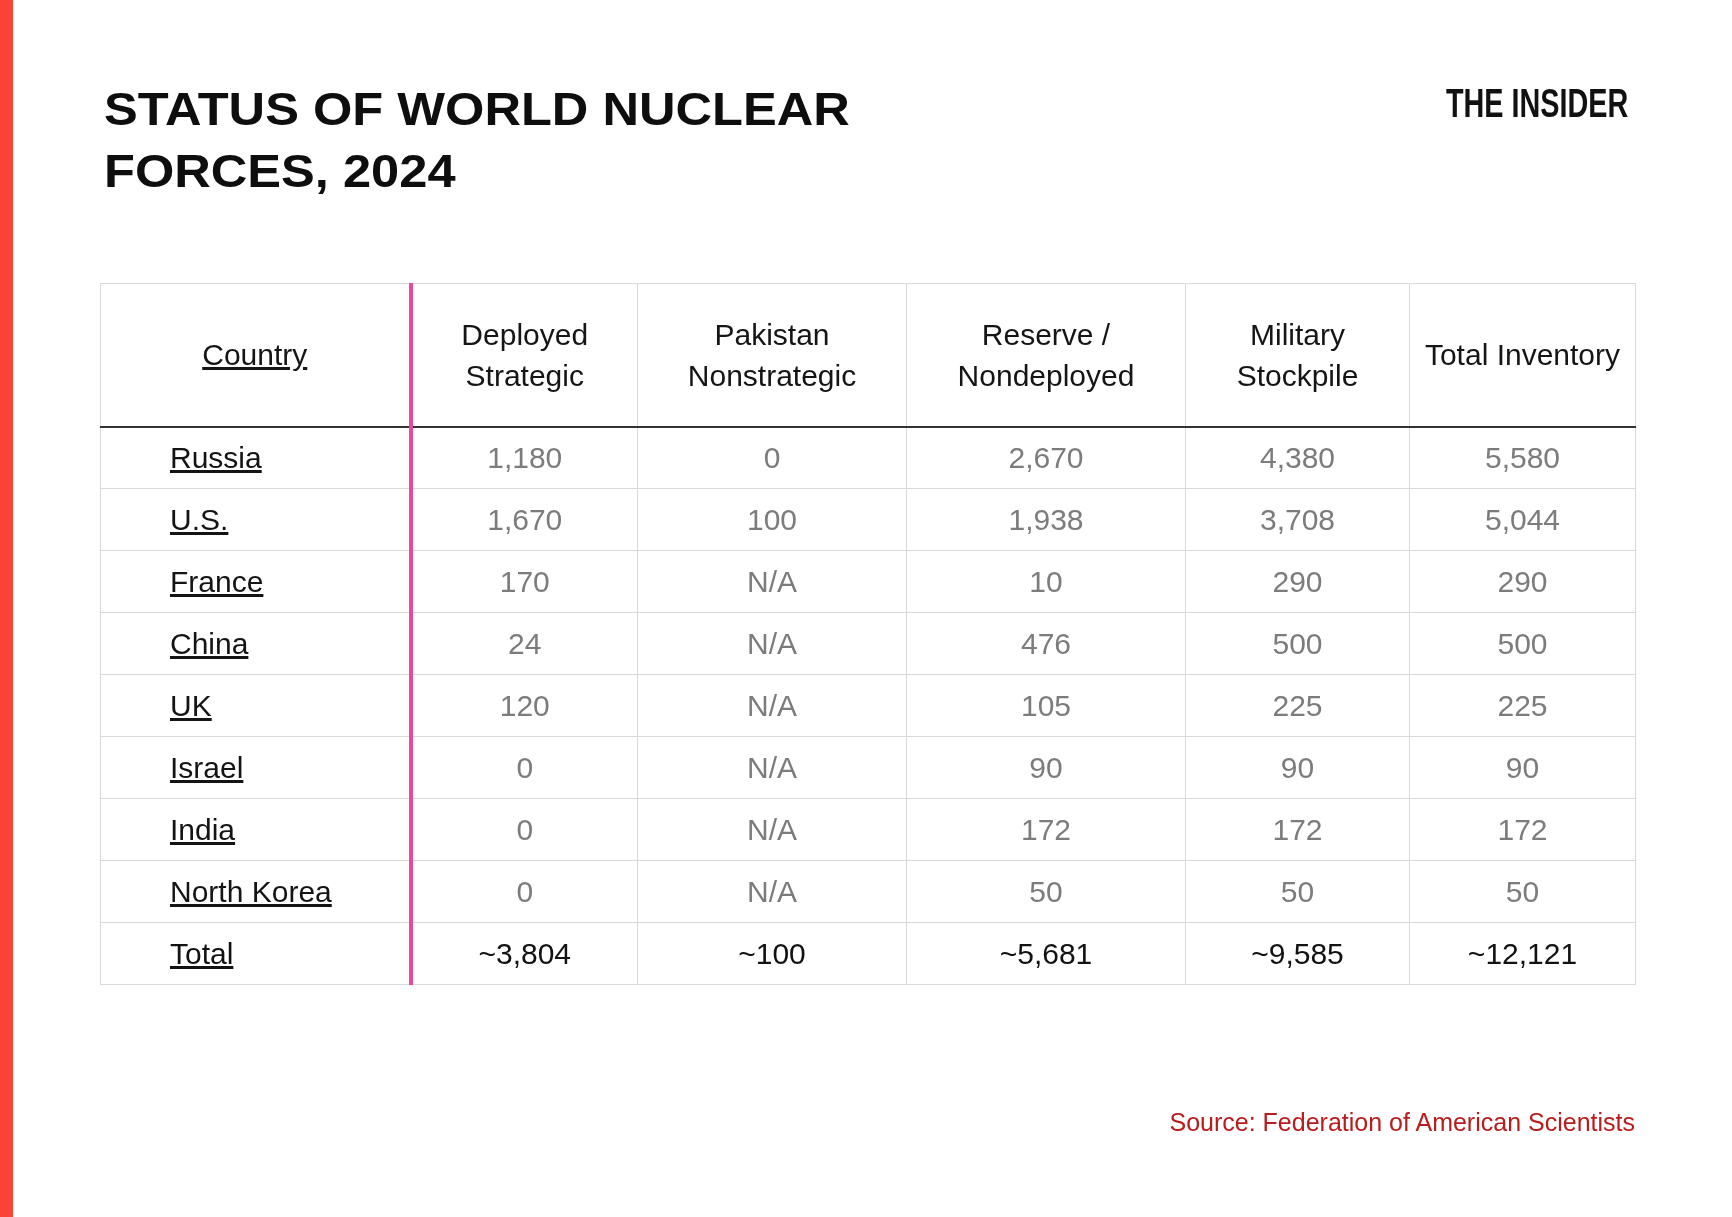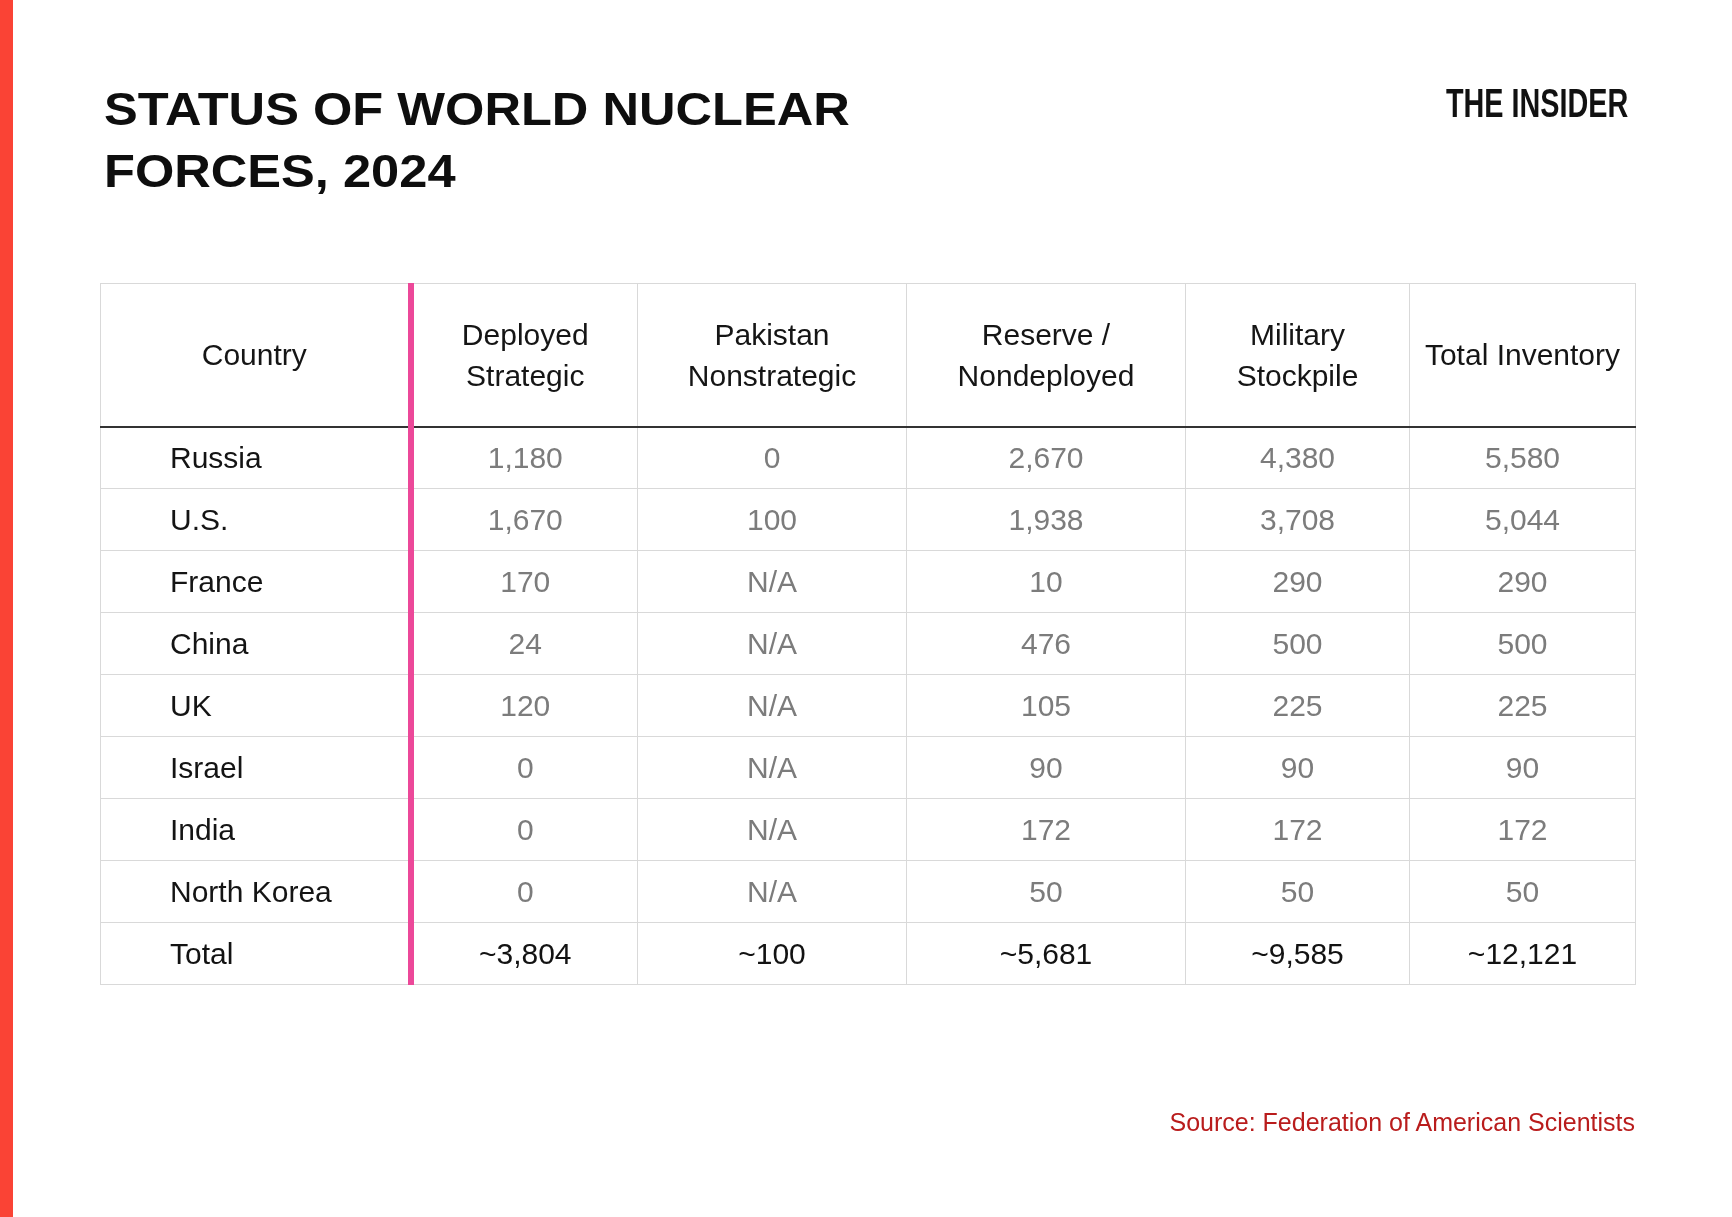--- a/index.html
+++ b/index.html
@@ -58,21 +58,22 @@
     font-size: 30px;
     line-height: 41px;
     color: #151515;
     text-align: center;
     padding: 0 10px;
     border-bottom: 2px solid #333333;
   }
   table.forces tbody tr { height: 62px; }
   table.forces th:first-child,
   table.forces td:first-child {
-    border-right: 6px solid #ec4899;
+    border-right: 4px solid #ec4899;
+    text-decoration: underline;
   }
   table.forces td.country {
     text-align: left;
     padding-left: 69px;
     font-size: 30px;
     color: #141414;
   }
   table.forces td.num {
     text-align: center;
     font-size: 30px;

